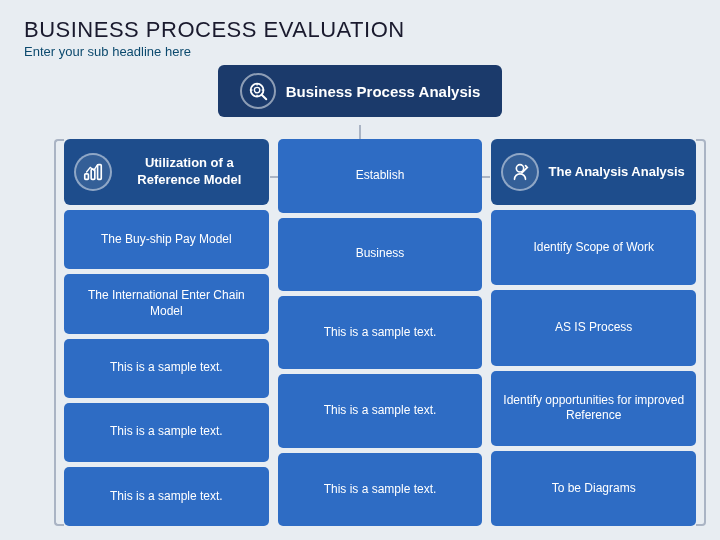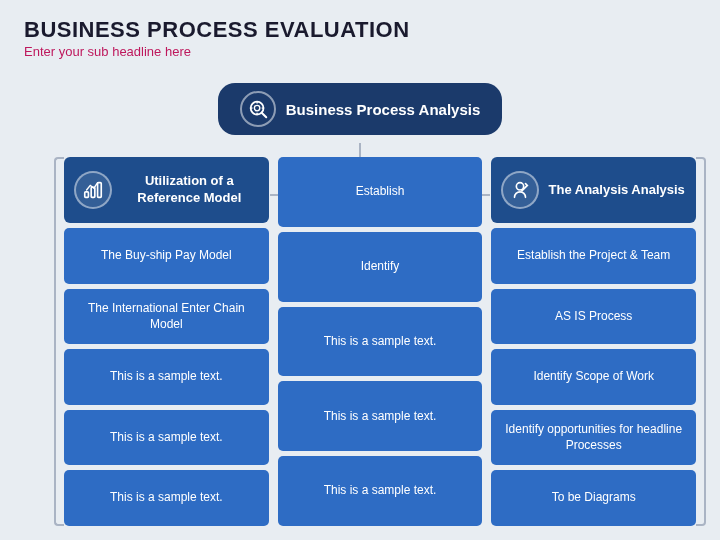--- a/index.html
+++ b/index.html
@@ -12,41 +12,41 @@
     }
     .page {
       width: 720px;
       height: 540px;
       padding: 18px 24px 14px 24px;
       display: flex;
       flex-direction: column;
     }
     .title {
       font-size: 22px;
-      font-weight: 700;
+      font-weight: 400;
       color: #1a1a2e;
       letter-spacing: 0.5px;
       line-height: 1.1;
     }
     .subtitle {
       font-size: 13px;
-      color: #be185d;
+      color: #0c4a6e;
       margin-top: 2px;
-      margin-bottom: 24px;
+      margin-bottom: 6px;
     }
     
     .top-box-wrap {
       display: flex;
       justify-content: center;
       margin-bottom: 8px;
     }
     .top-box {
       background: #1b3a6b;
       color: #fff;
-      border-radius: 17px;
+      border-radius: 6px;
       display: flex;
       align-items: center;
       gap: 10px;
       padding: 8px 22px;
       font-size: 15px;
       font-weight: 700;
       min-width: 230px;
       justify-content: center;
     }
     .top-box .icon-circle {
@@ -212,37 +212,36 @@
     <div class="col-header-text">Utilization of a Reference Model</div>
   </div>
         <div class="col-item">The Buy-ship Pay Model</div>
         <div class="col-item">The International Enter Chain Model</div>
         <div class="col-item">This is a sample text.</div>
         <div class="col-item">This is a sample text.</div>
         <div class="col-item">This is a sample text.</div>
       </div>
       <div class="column">
         <div class="col-item">Establish</div>
-        <div class="col-item">Identify</div>
+        <div class="col-item">Business</div>
         <div class="col-item">This is a sample text.</div>
         <div class="col-item">This is a sample text.</div>
         <div class="col-item">This is a sample text.</div>
       </div>
       <div class="column">
         <div class="bracket-right"></div>
         <div class="col-header">
     <div class="icon-circle">
       <svg width="22" height="22" viewBox="0 0 24 24" fill="none">
     <circle cx="12" cy="8" r="4" stroke="white" stroke-width="1.8"></circle>
     <path d="M6 20c0-3.3 2.7-6 6-6s6 2.7 6 6" stroke="white" stroke-width="1.8" stroke-linecap="round"></path>
     <path d="M18 5l2 2-6 6" stroke="white" stroke-width="1.8" stroke-linecap="round"></path>
   </svg>
     </div>
     <div class="col-header-text">The Analysis Analysis</div>
   </div>
-        <div class="col-item">Establish the Project &amp; Team</div>
+        <div class="col-item">Identify Scope of Work</div>
         <div class="col-item">AS IS Process</div>
-        <div class="col-item">Identify Scope of Work</div>
-        <div class="col-item">Identify opportunities for headline Processes</div>
+        <div class="col-item">Identify opportunities for improved Reference</div>
         <div class="col-item">To be Diagrams</div>
       </div>
     </div>
 </div>
 
 </body></html>

